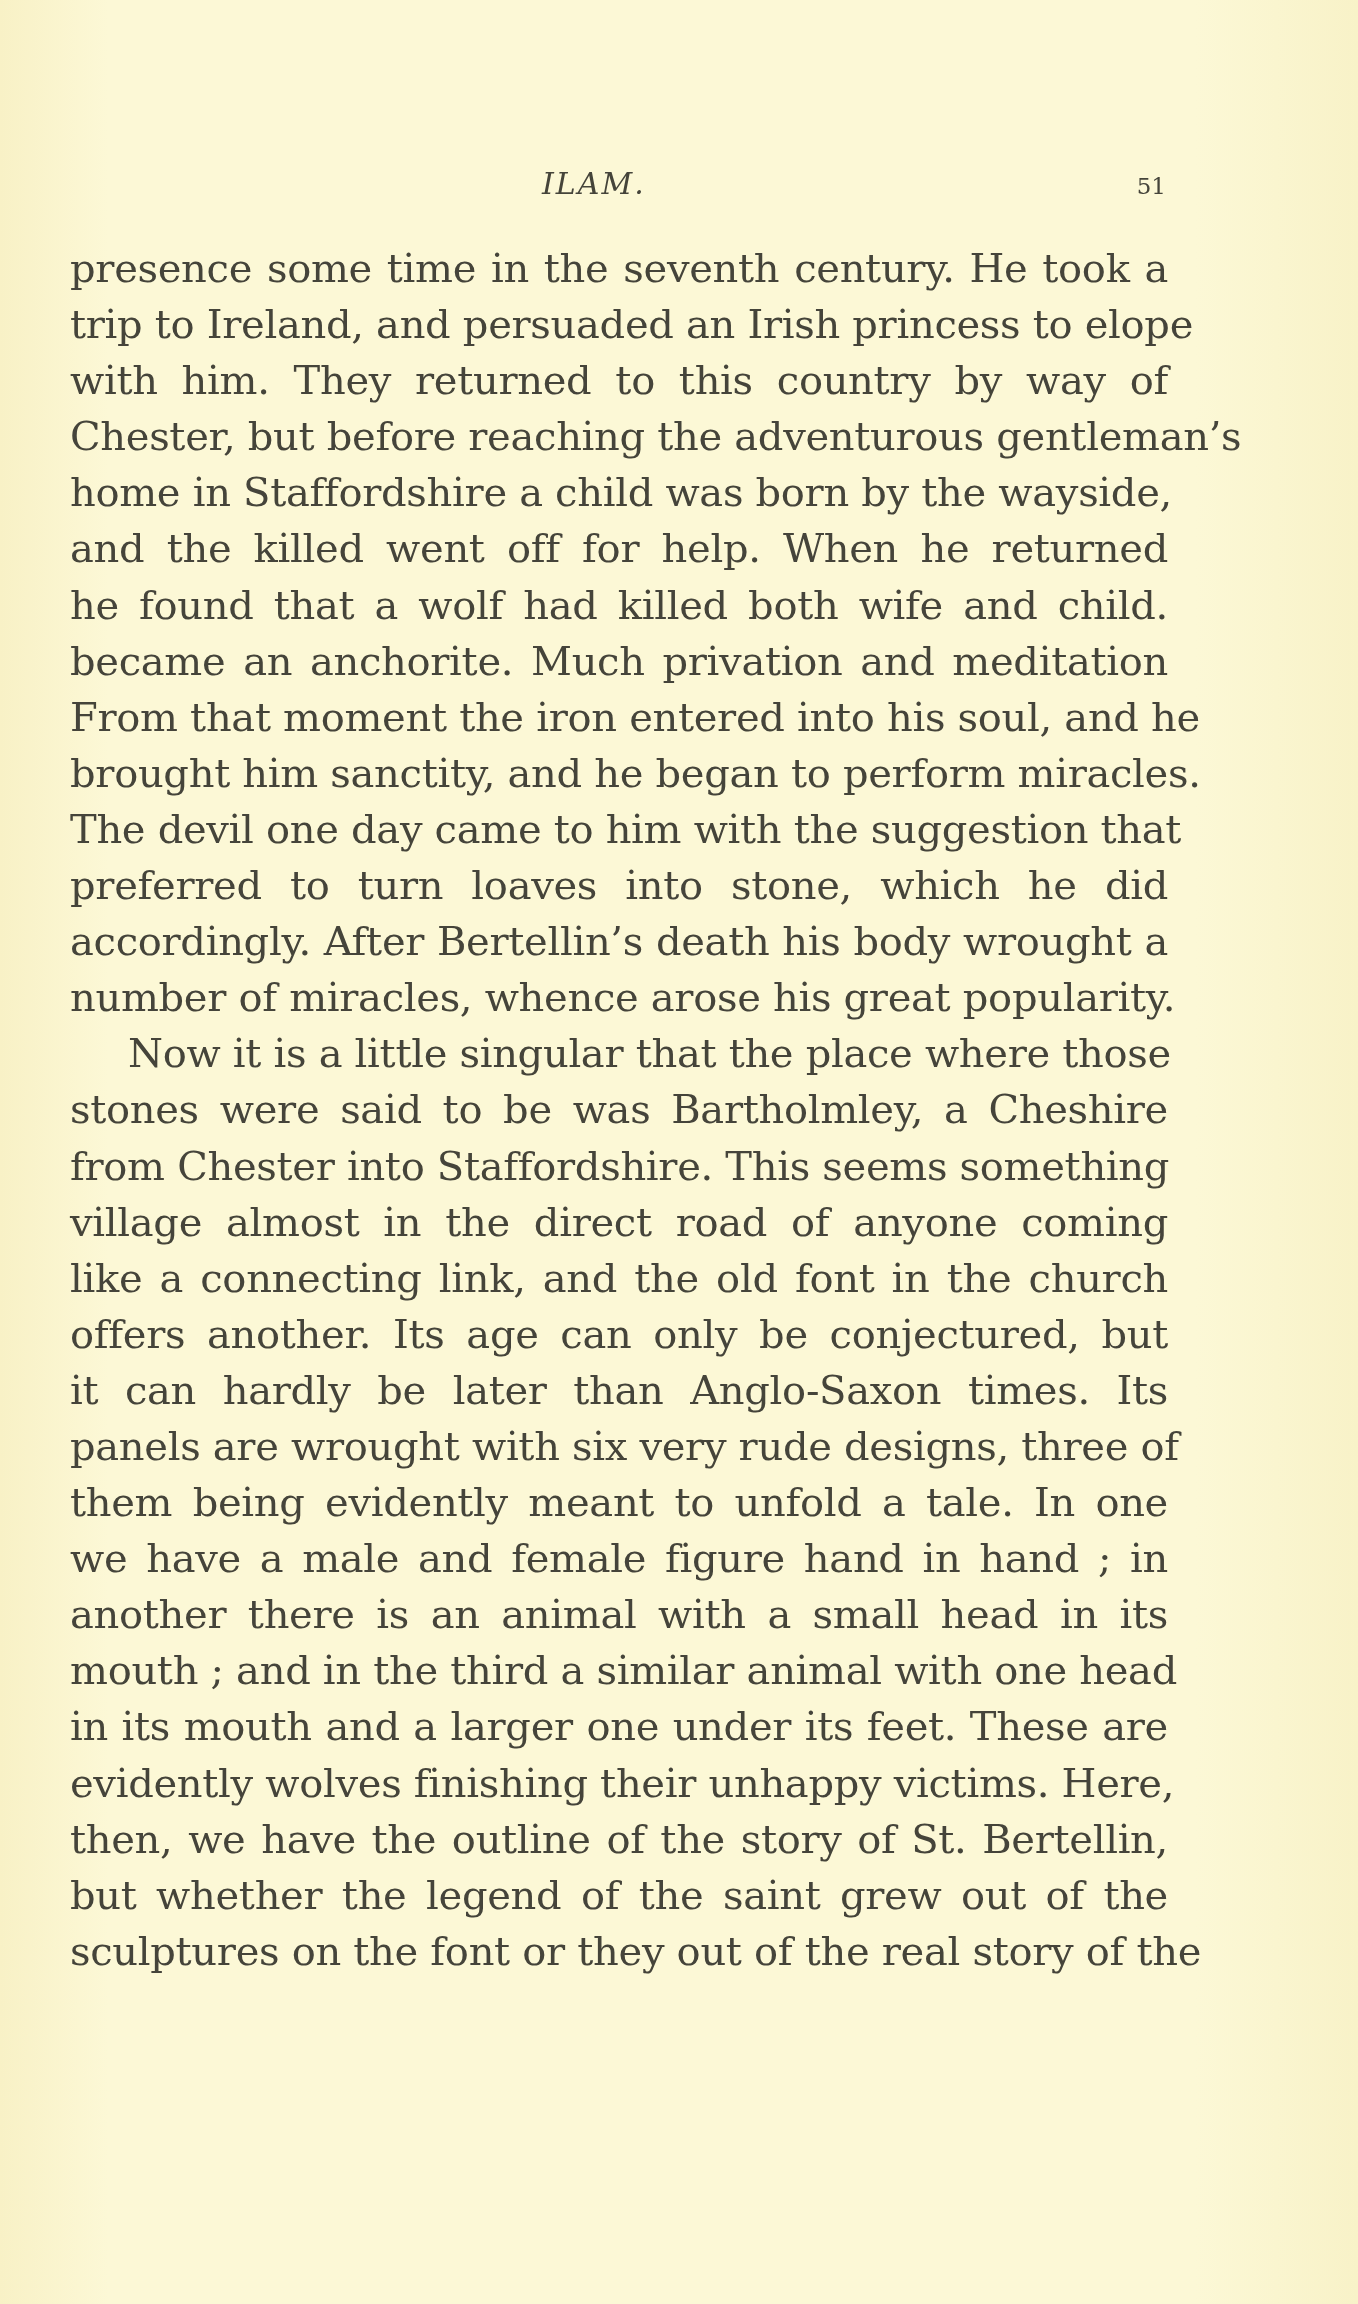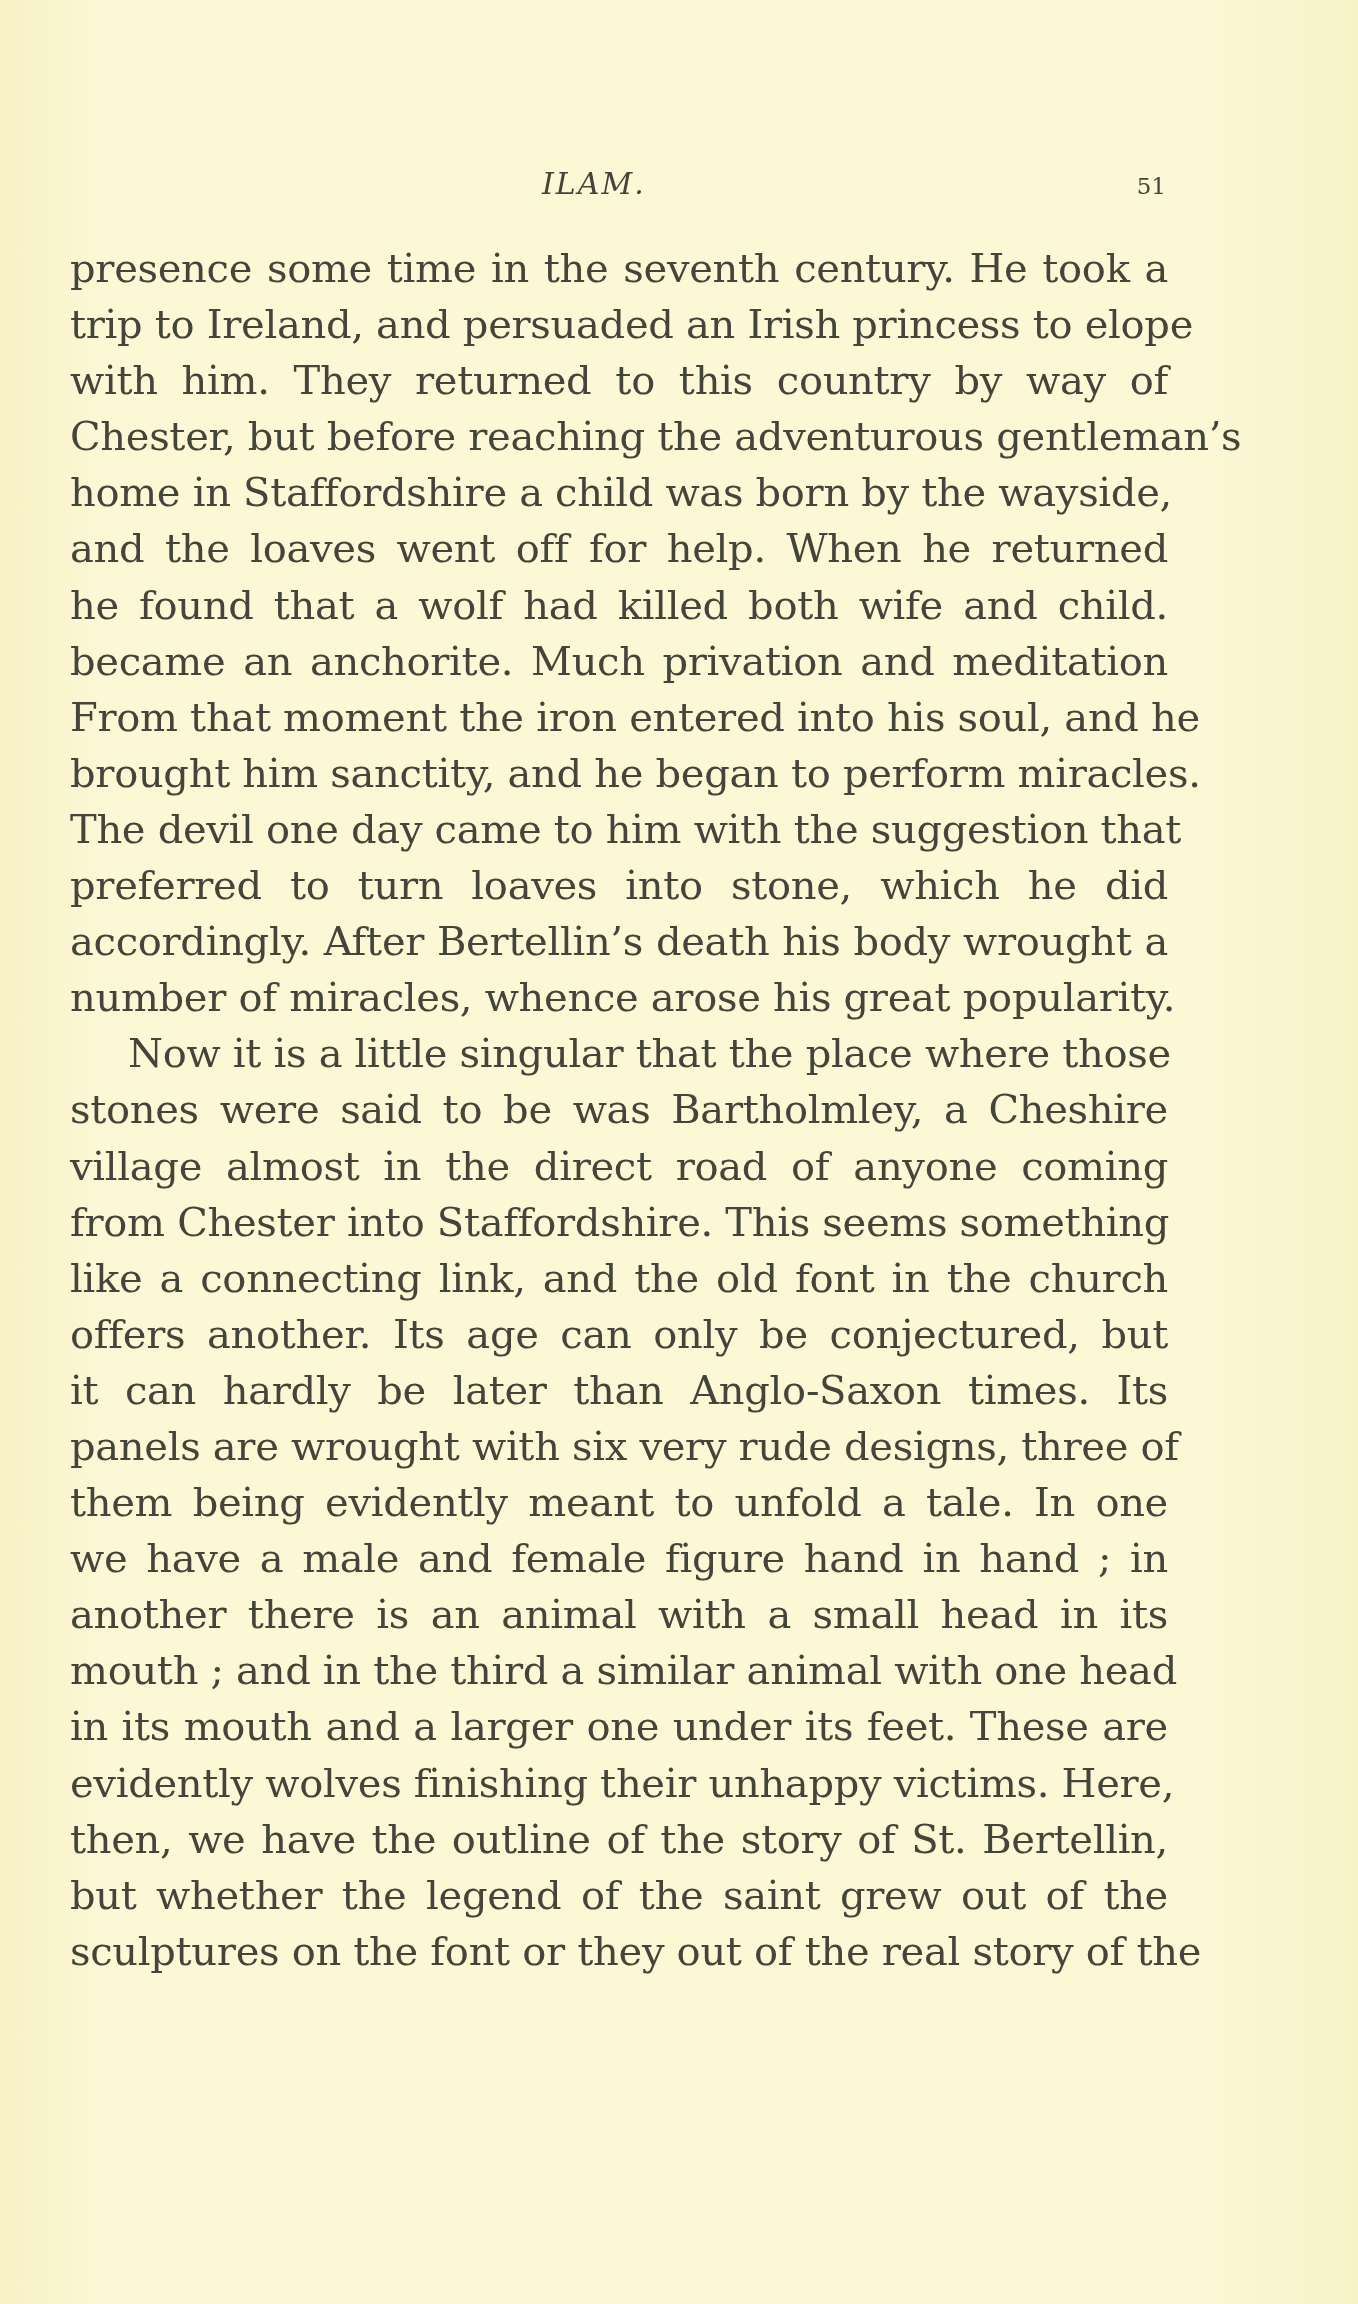--- a/index.html
+++ b/index.html
@@ -73,33 +73,33 @@
     <span class="running-title">ILAM.</span>
     <span class="page-number">51</span>
   </div>
 
   <div class="body-text">
     <span class="line">presence some time in the seventh century.  He took a</span>
     <span class="line">trip to Ireland, and persuaded an Irish princess to elope</span>
     <span class="line">with him.  They returned to this country by way of</span>
     <span class="line">Chester, but before reaching the adventurous gentleman’s</span>
     <span class="line">home in Staffordshire a child was born by the wayside,</span>
-    <span class="line">and the loaves went off for help.  When he returned</span>
+    <span class="line">and the killed went off for help.  When he returned</span>
     <span class="line">he found that a wolf had killed both wife and child.</span>
     <span class="line">became an anchorite.  Much privation and meditation</span>
     <span class="line">From that moment the iron entered into his soul, and he</span>
     <span class="line">brought him sanctity, and he began to perform miracles.</span>
     <span class="line">The devil one day came to him with the suggestion that</span>
     <span class="line">preferred to turn loaves into stone, which he did</span>
     <span class="line">accordingly.  After Bertellin’s death his body wrought a</span>
     <span class="line">number of miracles, whence arose his great popularity.</span>
     <span class="line indent">Now it is a little singular that the place where those</span>
     <span class="line">stones were said to be was Bartholmley, a Cheshire</span>
+    <span class="line">from Chester into Staffordshire.  This seems something</span>
     <span class="line">village almost in the direct road of anyone coming</span>
-    <span class="line">from Chester into Staffordshire.  This seems something</span>
     <span class="line">like a connecting link, and the old font in the church</span>
     <span class="line">offers another.  Its age can only be conjectured, but</span>
     <span class="line">it can hardly be later than Anglo-Saxon times.  Its</span>
     <span class="line">panels are wrought with six very rude designs, three of</span>
     <span class="line">them being evidently meant to unfold a tale.  In one</span>
     <span class="line">we have a male and female figure hand in hand ; in</span>
     <span class="line">another there is an animal with a small head in its</span>
     <span class="line">mouth ; and in the third a similar animal with one head</span>
     <span class="line">in its mouth and a larger one under its feet.  These are</span>
     <span class="line">evidently wolves finishing their unhappy victims.  Here,</span>

